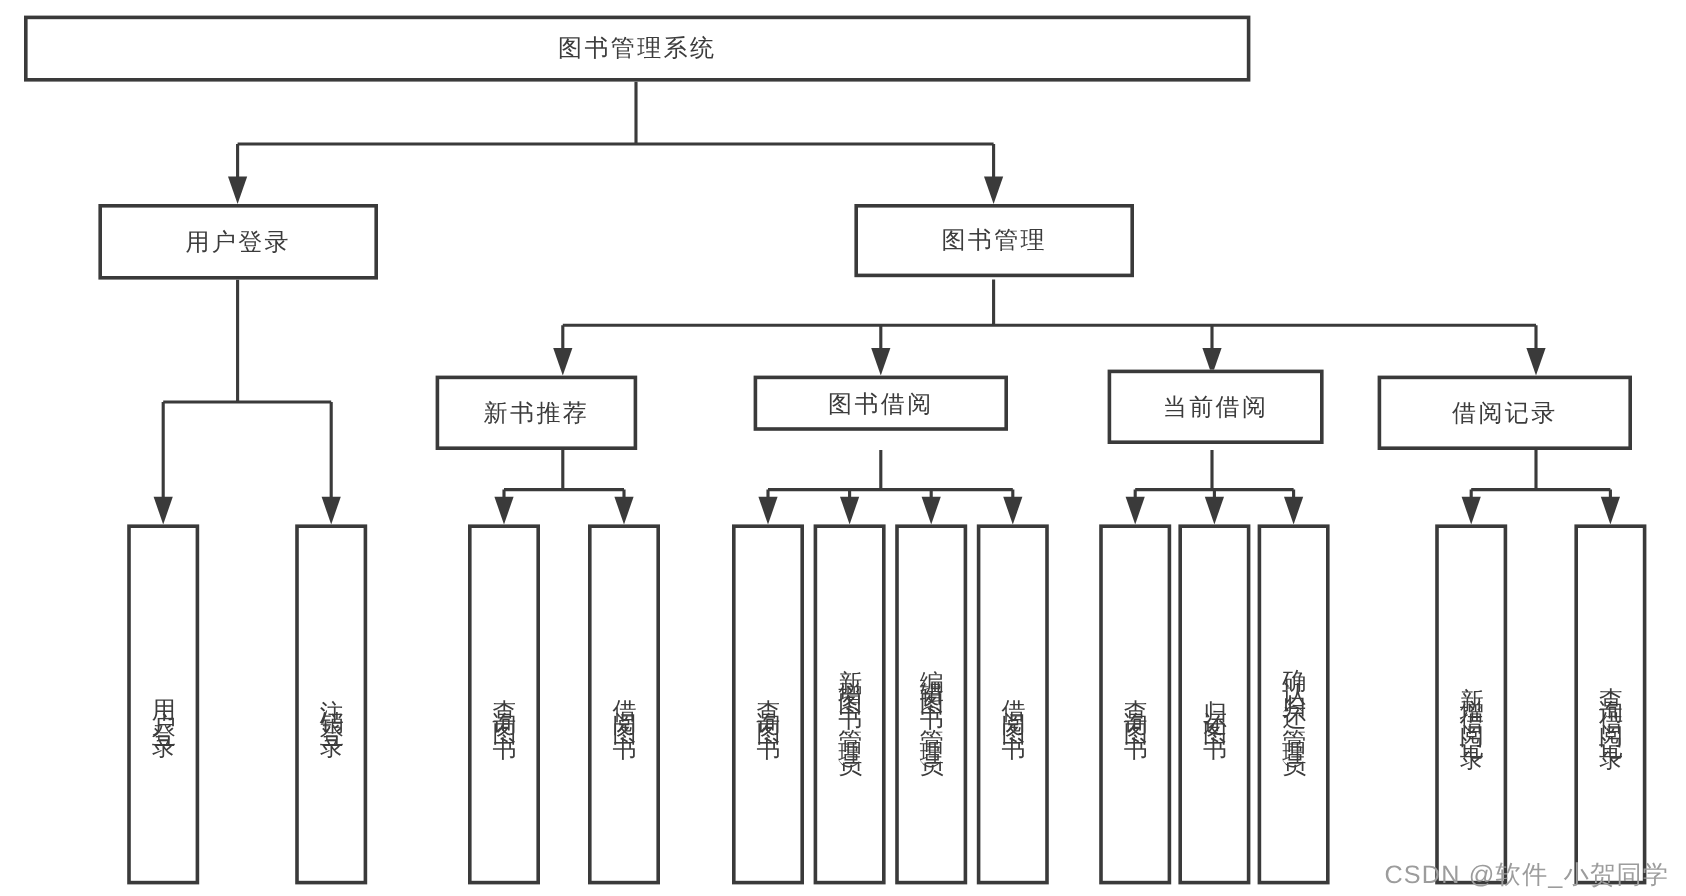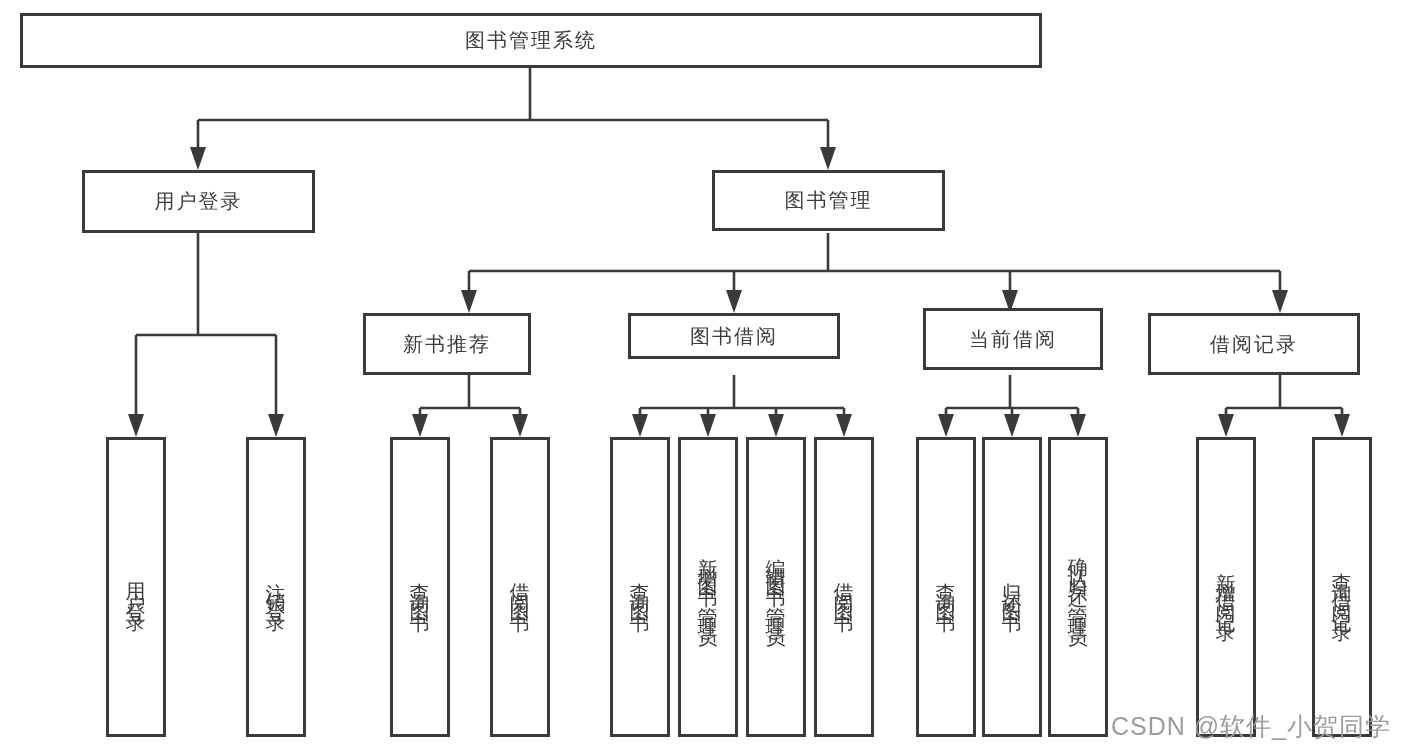--- a/index.html
+++ b/index.html
@@ -39,21 +39,21 @@
     text-orientation: mixed;
     font-size: 20px;
     letter-spacing: 10px;
     line-height: 1.1;
     white-space: nowrap;
   }
   .watermark {
     position: absolute;
     right: 14px;
     bottom: 4px;
-    font-size: 25px;
+    font-size: 21px;
     color: #9c9c9c;
     letter-spacing: 1px;
     z-index: 5;
     white-space: nowrap;
   }
 </style>
 </head>
 <body>
 
 <div class="stage">

